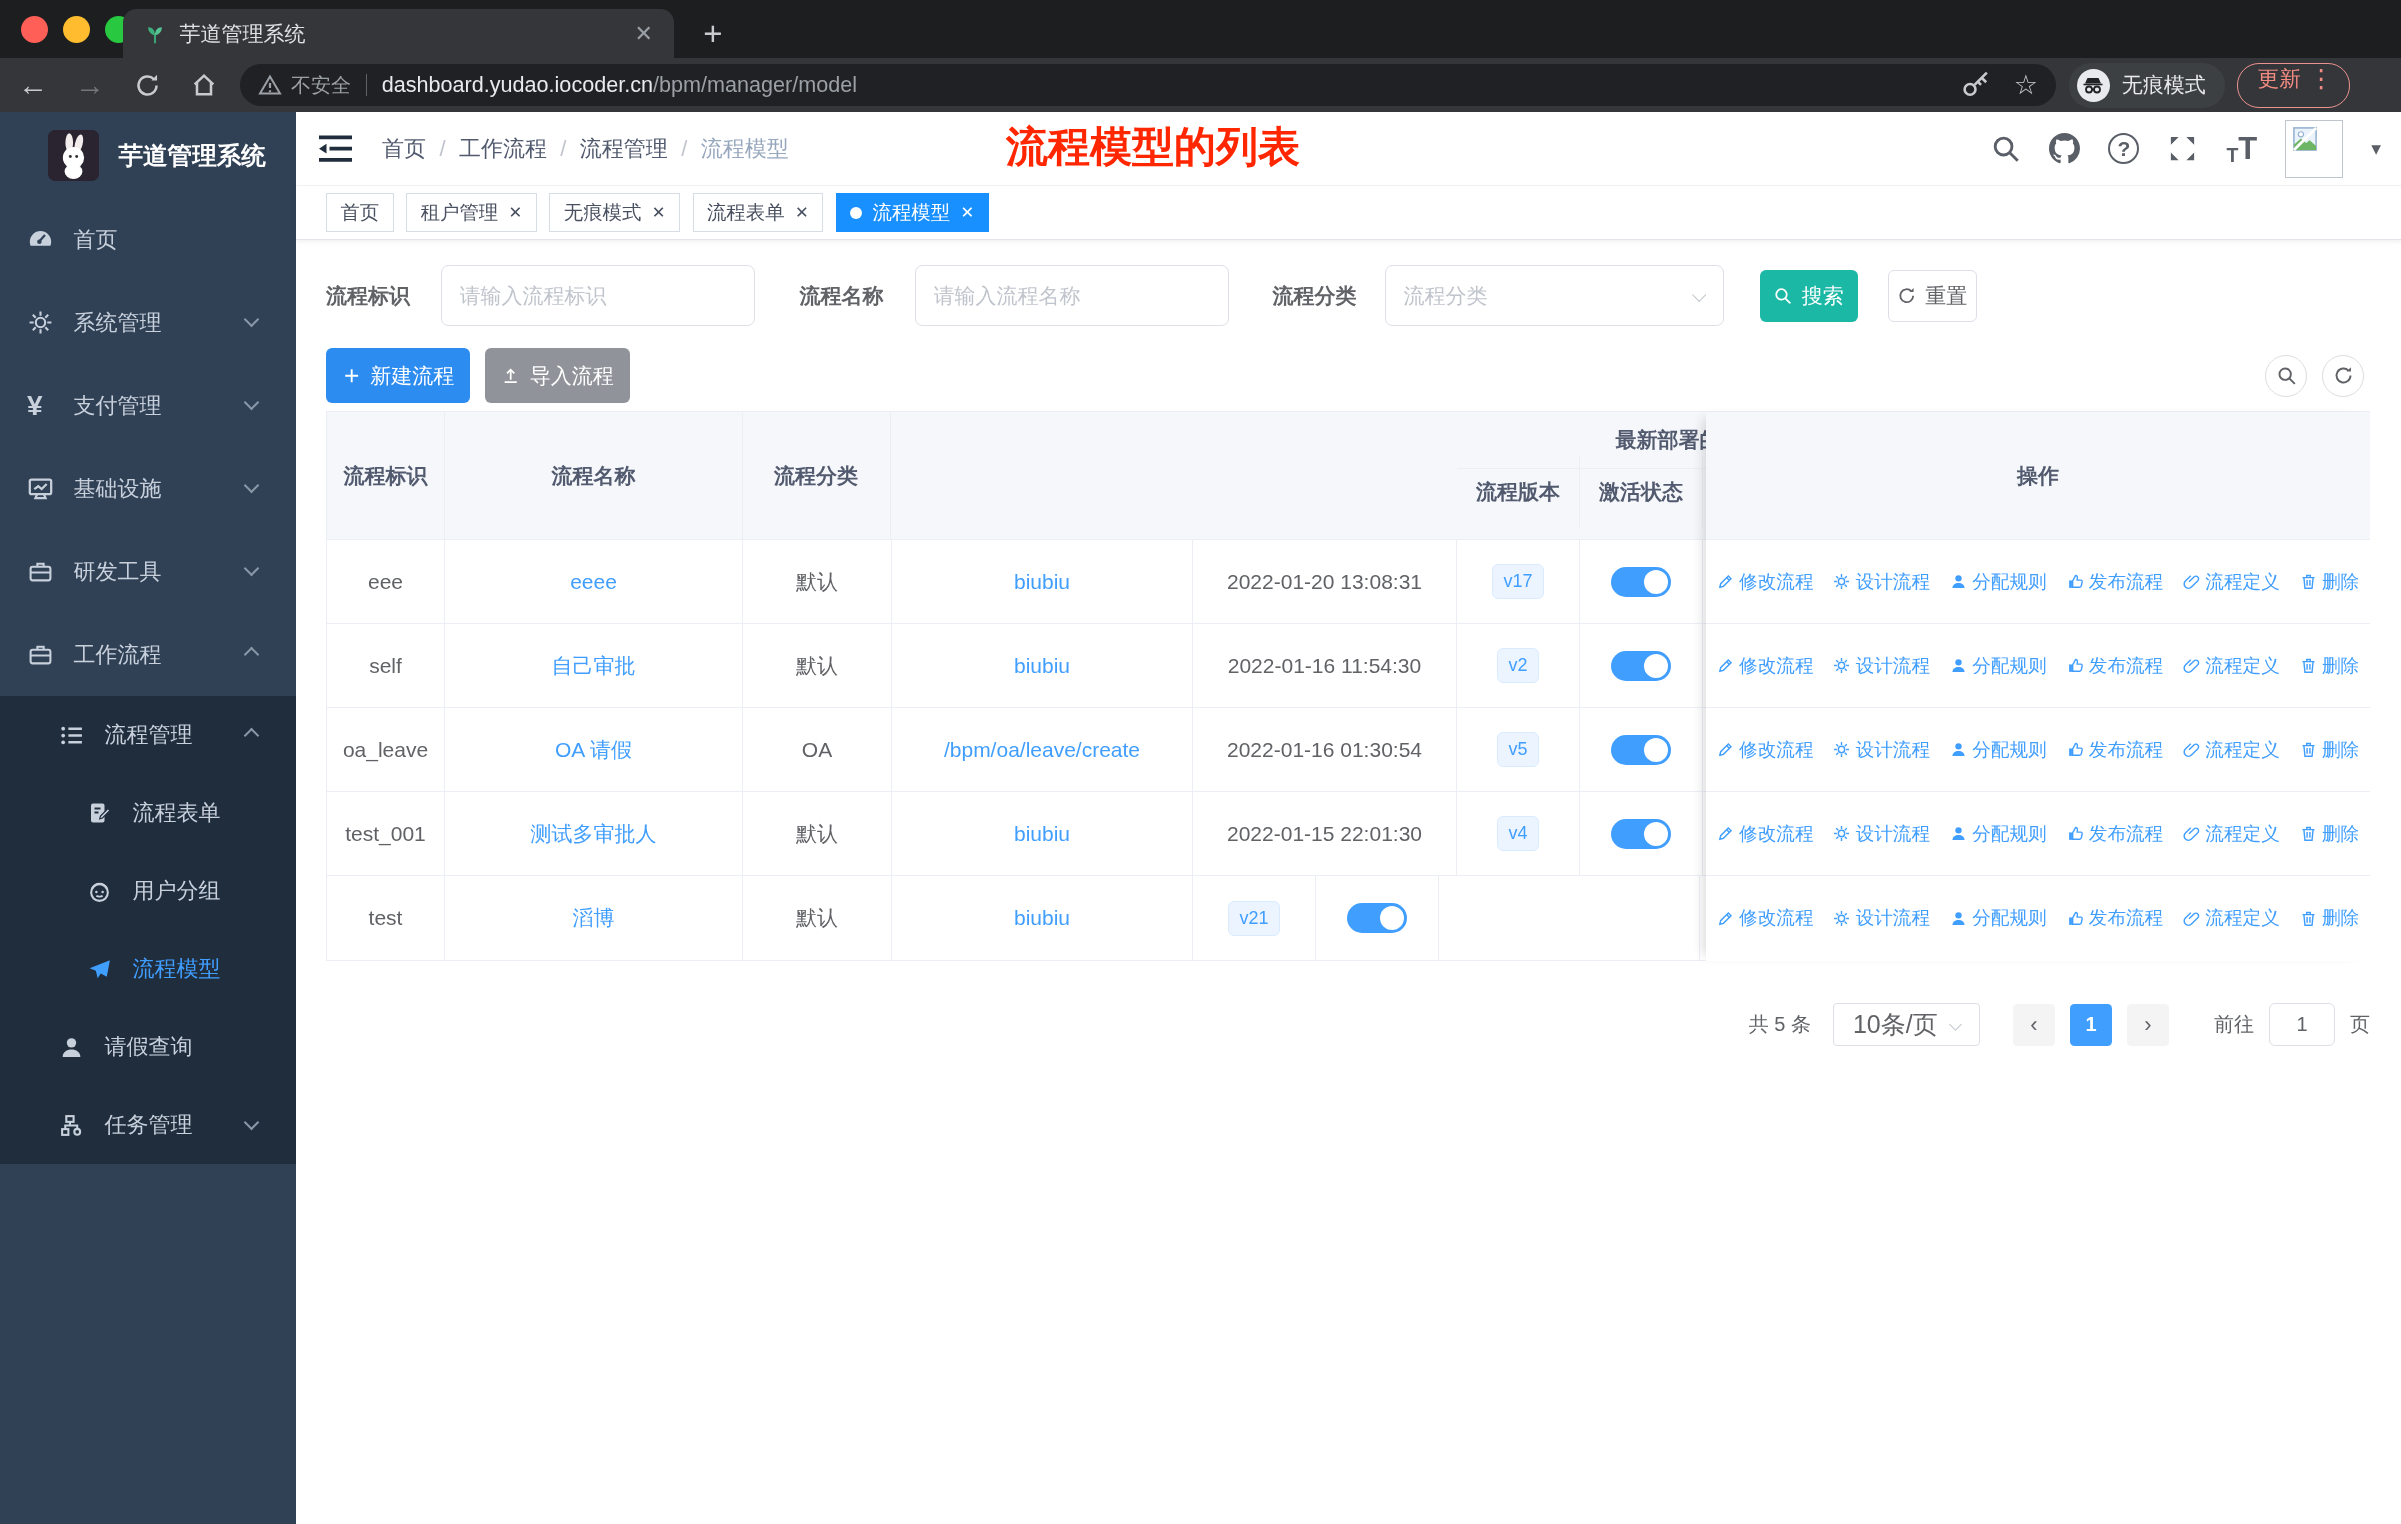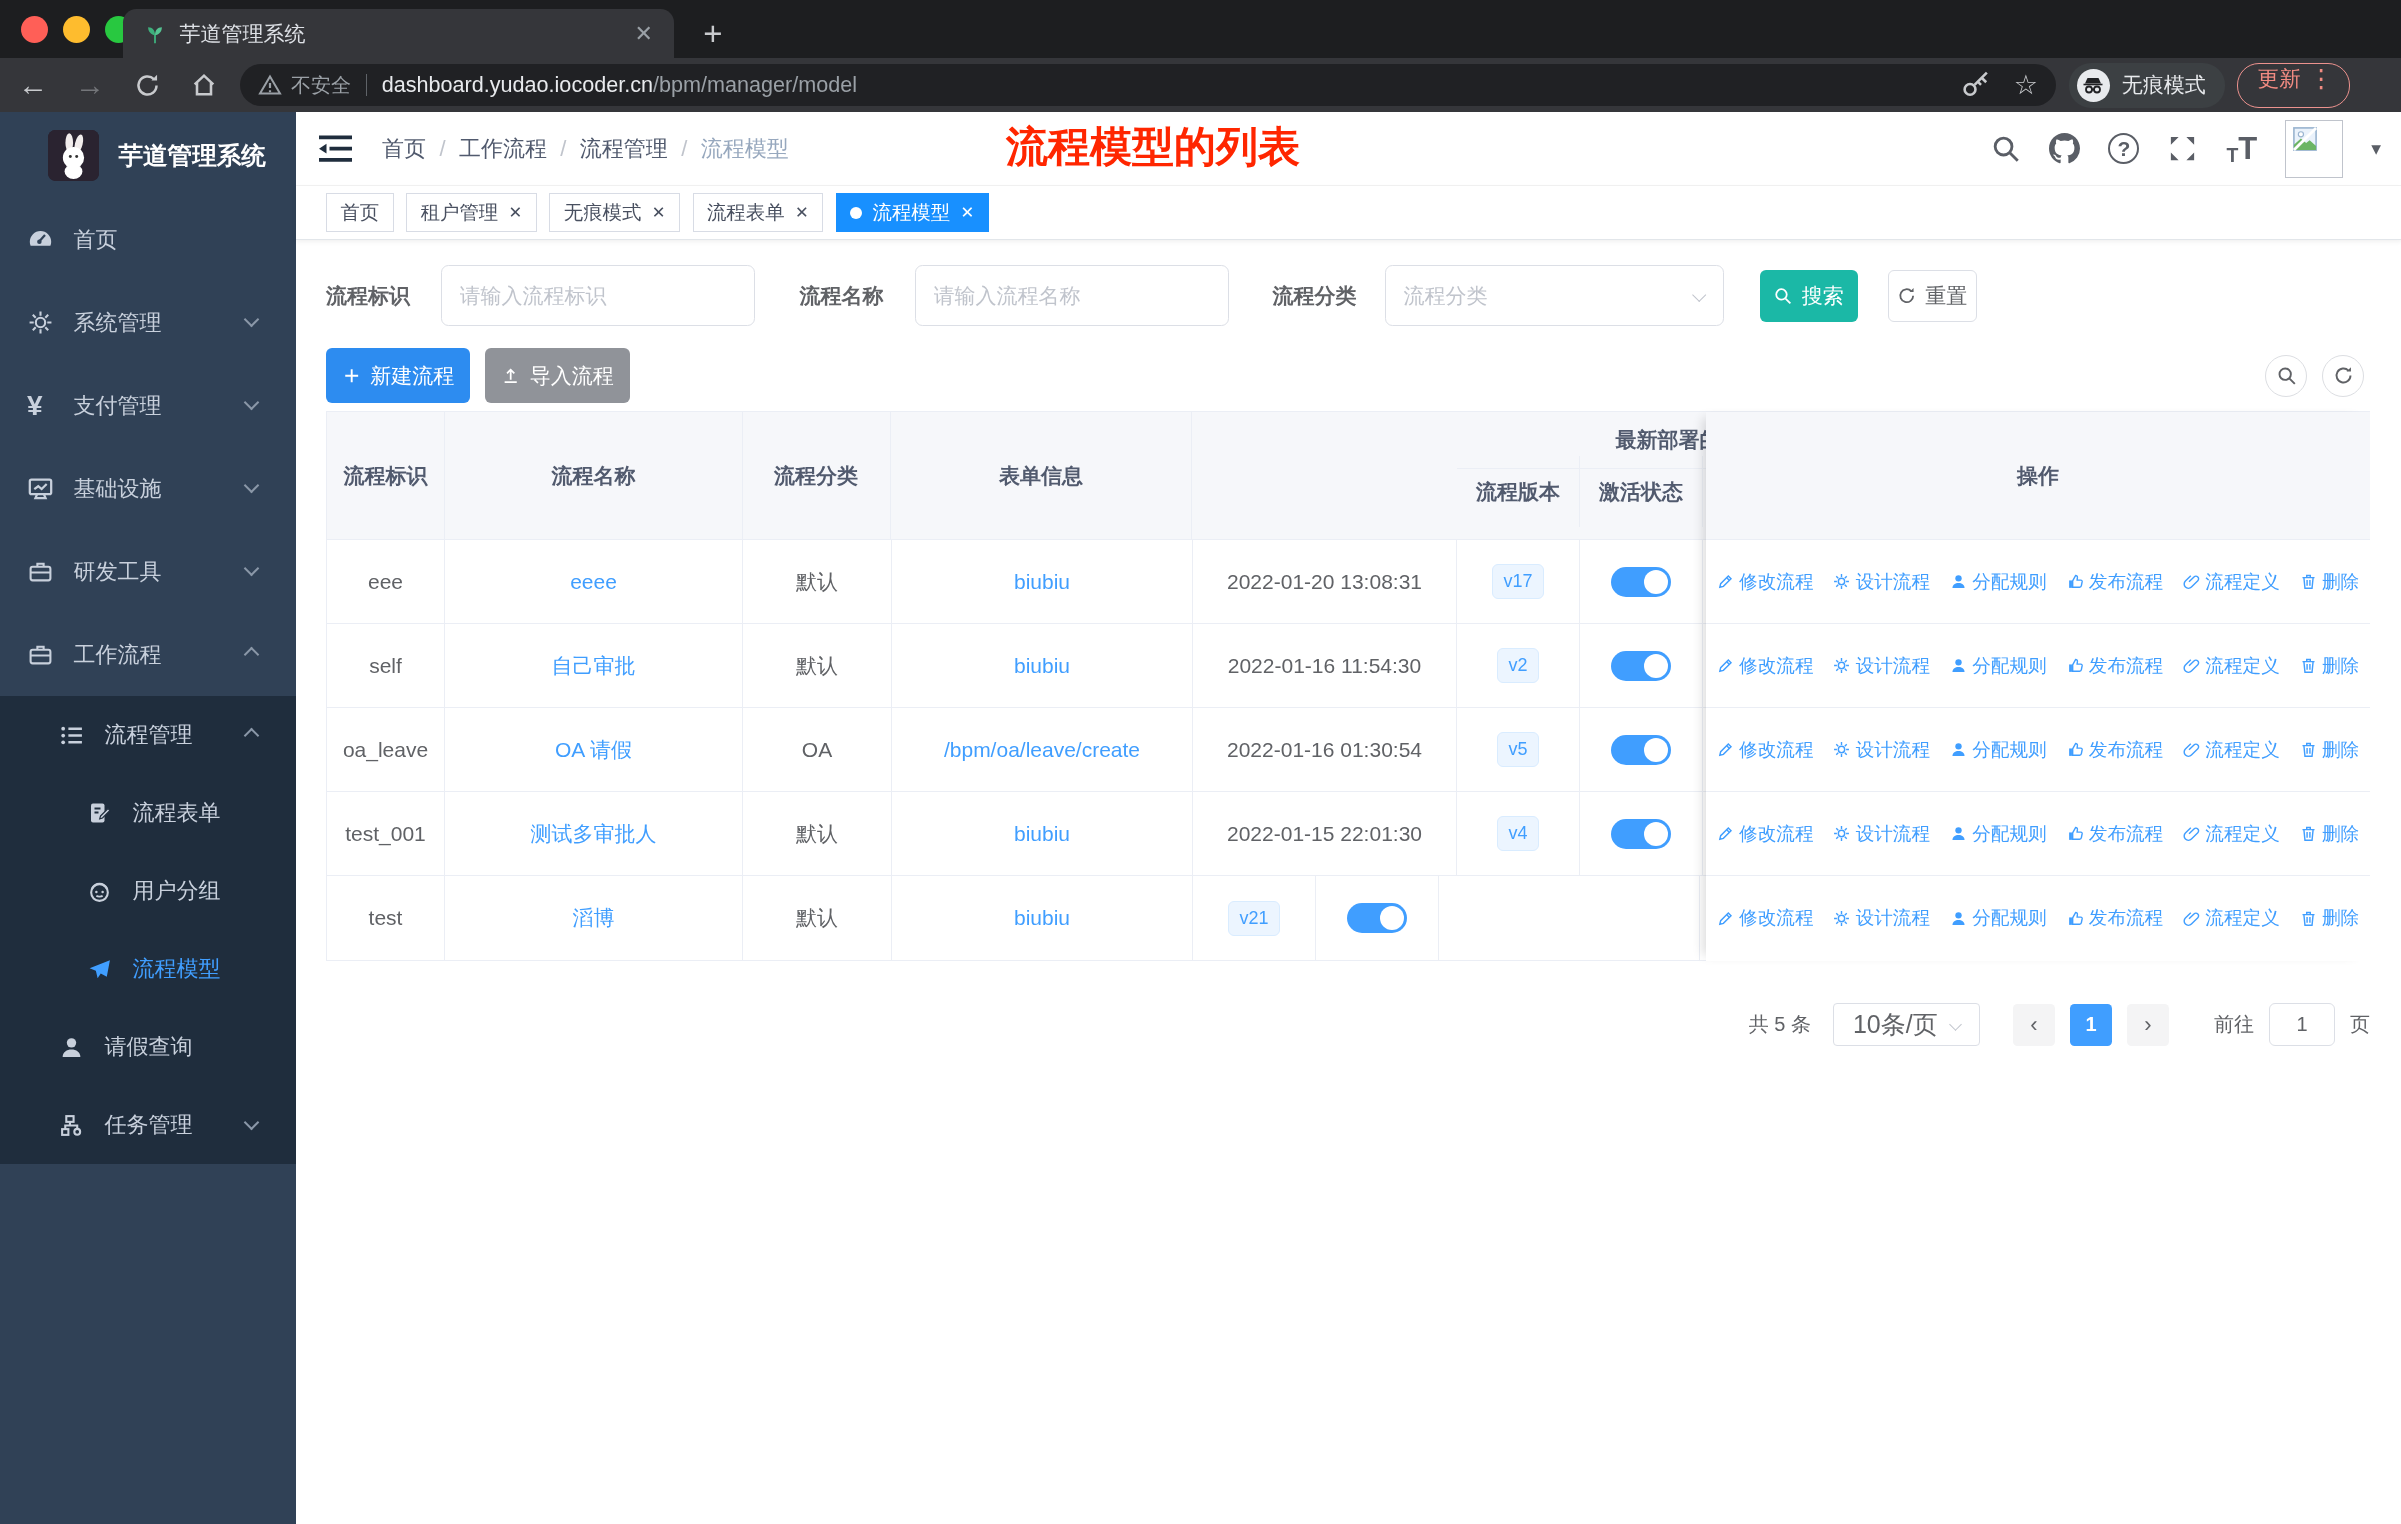--- a/index.html
+++ b/index.html
@@ -567,21 +567,20 @@
               </svg>
             </span>
         </div>
       </div>
 
       <div class="table">
         <div class="thead">
           <div class="th" style="left:0;width:118px">流程标识</div>
           <div class="th" style="left:118px;width:298px">流程名称</div>
           <div class="th" style="left:415px;width:149px">流程分类</div>
-          <div class="th" style="left:564px;width:301px">表单信息</div>
           <div class="th-group">最新部署的流程定义</div>
           <div class="th-sub" style="left:1130px;width:123px">流程版本</div>
           <div class="th-sub" style="left:1253px;width:123px">激活状态</div>
           <div class="th-sub" style="left:1376px;width:261px"></div>
         </div>
         <div class="tbody">
 
           <div class="tr">
             <div class="td c1">eee</div>
             <div class="td c2">

